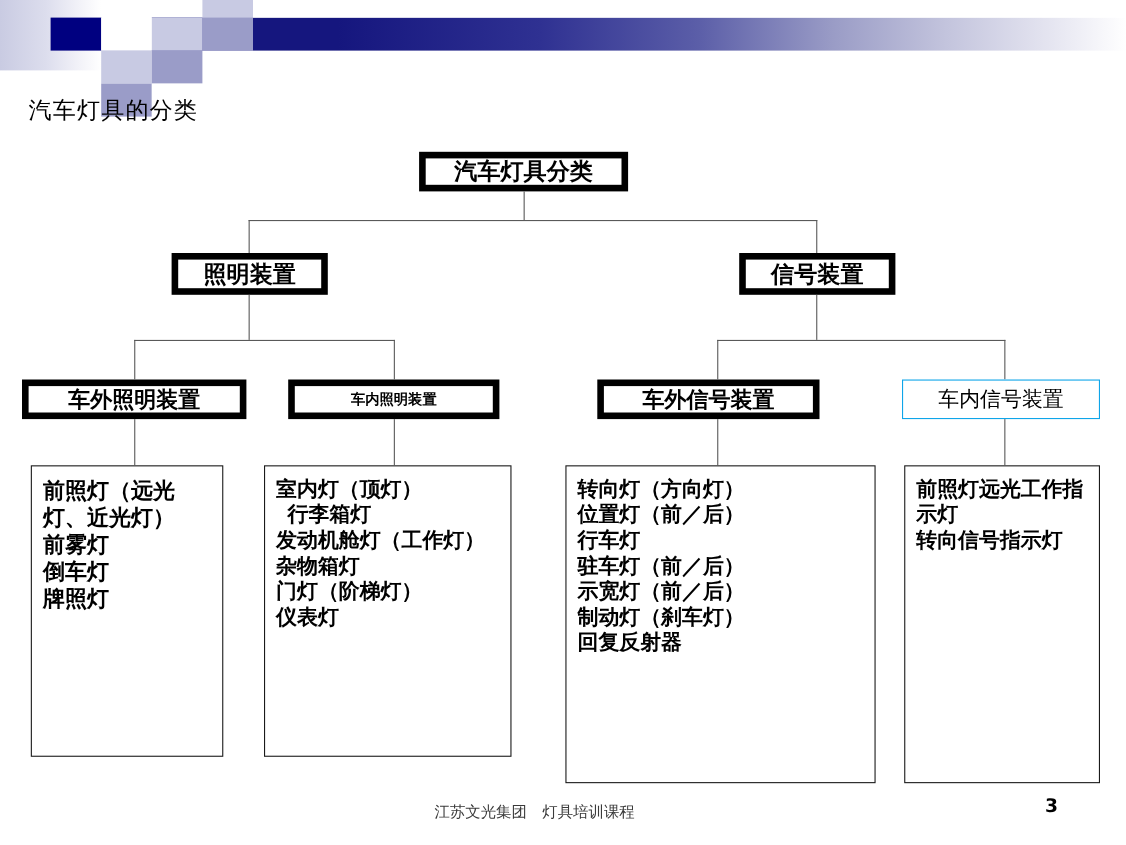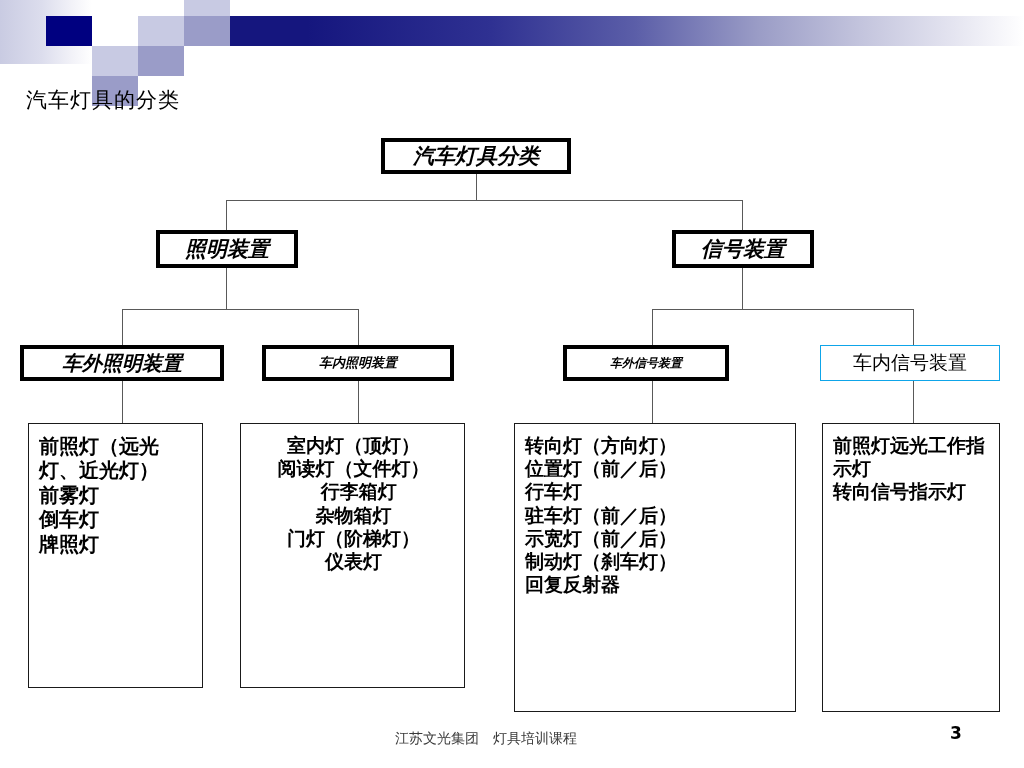--- a/index.html
+++ b/index.html
@@ -79,21 +79,21 @@
     box-sizing: border-box;
     border: 1px solid #1a1a1a;
     background: #ffffff;
     display: flex;
     align-items: center;
     justify-content: center;
     font-family: "DejaVu Serif", "Liberation Serif", serif;
     color: #000000;
     white-space: nowrap;
   }
-  .node.heavy { border: 4px solid #000000; font-weight: bold; font-style: italic; }
+  .node.heavy { border: 6px solid #000000; font-weight: bold; }
   .node.thin  { border: 1px solid #0ea5e9; font-weight: normal; }
 
   .leafbox {
     position: absolute;
     box-sizing: border-box;
     border: 1px solid #1a1a1a;
     background: #ffffff;
     font-family: "DejaVu Serif", "Liberation Serif", serif;
     color: #000000;
     padding: 10px 8px 6px 10px;
@@ -180,39 +180,39 @@
   <div class="conn h" style="left:122px; top:309px; width:237px;"></div>
   <div class="conn v" style="left:122px; top:309px; height:36px;"></div>
   <div class="conn v" style="left:358px; top:309px; height:36px;"></div>
 
   <div class="conn h" style="left:652px; top:309px; width:262px;"></div>
   <div class="conn v" style="left:652px; top:309px; height:36px;"></div>
   <div class="conn v" style="left:913px; top:309px; height:36px;"></div>
 
   <div class="node heavy" style="left:20px;  top:345px; width:204px; height:36px; font-size:20px;">车外照明装置</div>
   <div class="node heavy" style="left:262px; top:345px; width:192px; height:36px; font-size:13px;">车内照明装置</div>
-  <div class="node heavy" style="left:563px; top:345px; width:166px; height:36px; font-size:12px;">车外信号装置</div>
+  <div class="node heavy" style="left:543px; top:345px; width:202px; height:36px; font-size:20px;">车外信号装置</div>
   <div class="node thin" style="left:820px; top:345px; width:180px; height:36px; font-size:19px;">车内信号装置</div>
 
   <div class="conn v" style="left:122px; top:381px; height:42px;"></div>
   <div class="conn v" style="left:358px; top:381px; height:42px;"></div>
   <div class="conn v" style="left:652px; top:381px; height:42px;"></div>
   <div class="conn v" style="left:913px; top:381px; height:42px;"></div>
 
   <div class="leafbox bold" style="left:28px; top:423px; width:175px; height:265px; font-size:20px;">
     <div class="wrapline">前照灯（远光灯、近光灯）</div>
     <div class="line">前雾灯</div>
     <div class="line">倒车灯</div>
     <div class="line">牌照灯</div>
   </div>
 
-  <div class="leafbox bold" style="left:240px; top:423px; width:225px; height:265px; font-size:19px;text-align:center;">
+  <div class="leafbox bold" style="left:240px; top:423px; width:225px; height:265px; font-size:19px;">
     <div class="line">室内灯（顶灯）</div>
-    <div class="line">阅读灯（文件灯）</div>
     <div class="line indent">行李箱灯</div>
+    <div class="wrapline">发动机舱灯（工作灯）</div>
     <div class="line">杂物箱灯</div>
     <div class="line">门灯（阶梯灯）</div>
     <div class="line">仪表灯</div>
   </div>
 
   <div class="leafbox bold" style="left:514px; top:423px; width:282px; height:289px; font-size:19px;">
     <div class="line">转向灯（方向灯）</div>
     <div class="line">位置灯（前／后）</div>
     <div class="line">行车灯</div>
     <div class="line">驻车灯（前／后）</div>

